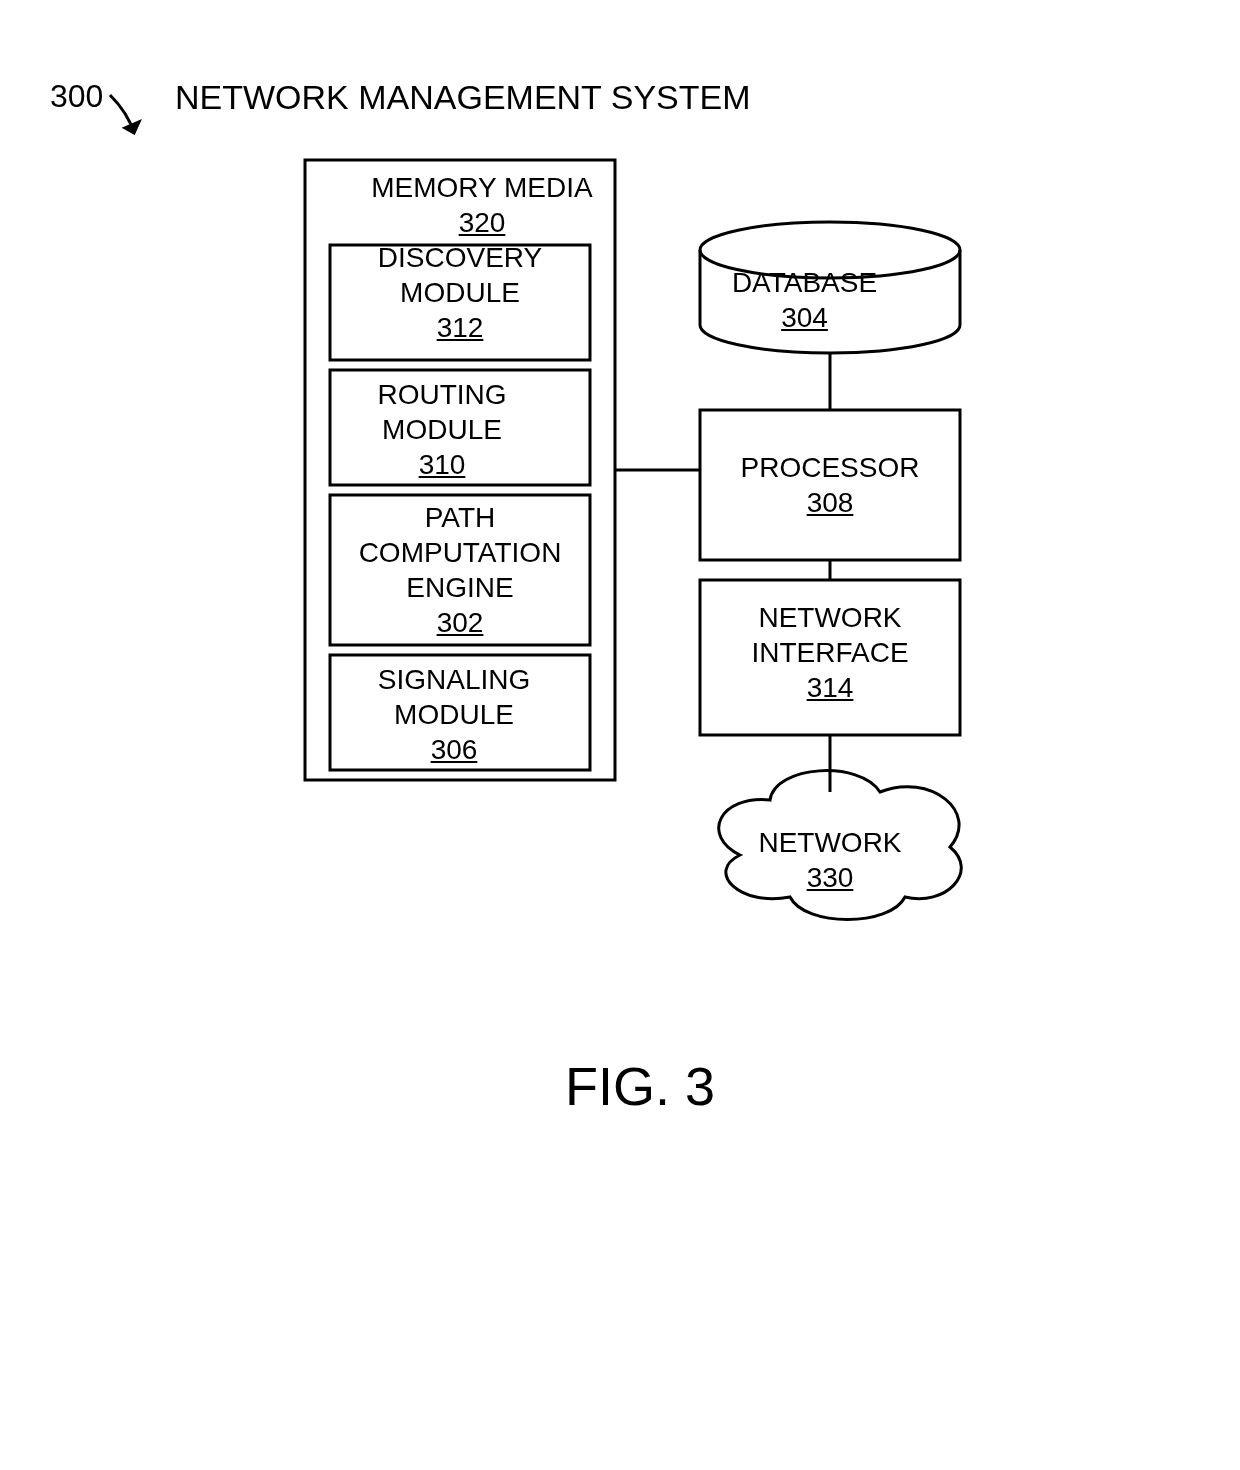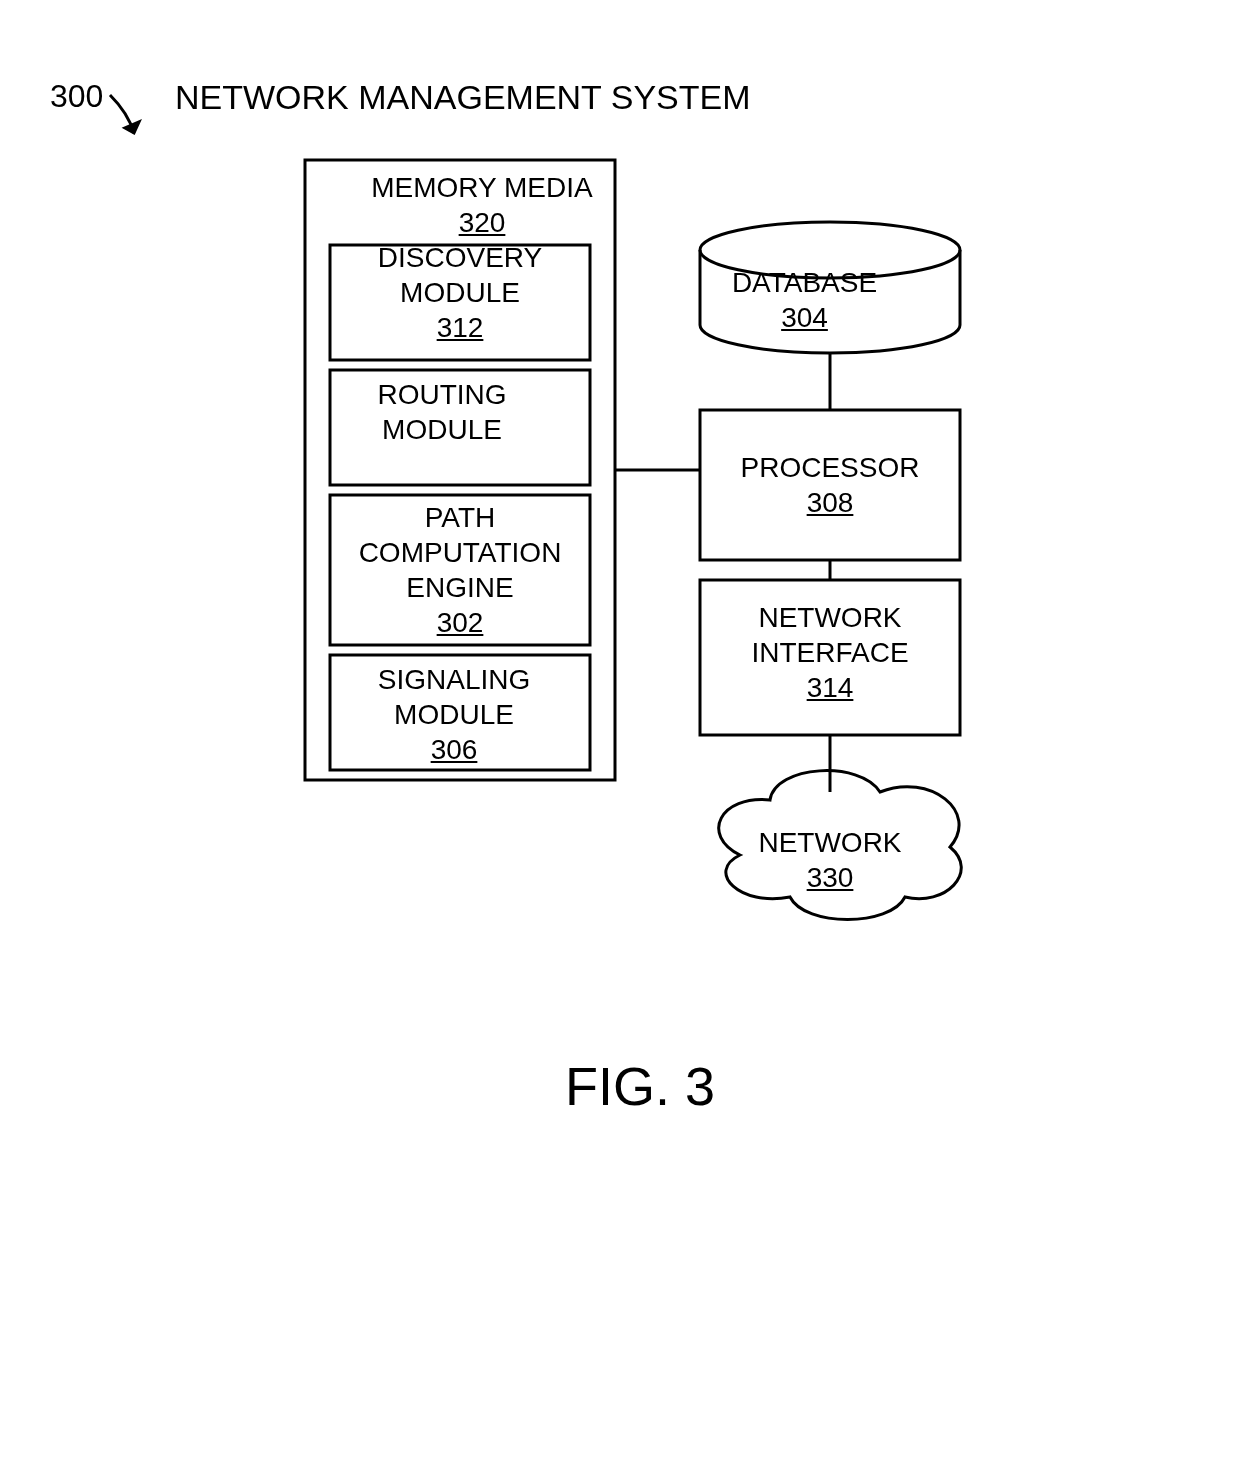--- a/index.html
+++ b/index.html
@@ -99,20 +99,21 @@
 
   <div class="label module-title" style="left:330px; top:240px; width:260px;">
     <div><span>DISCOVERY</span></div>
     <div><span>MODULE</span></div>
     <div><span class="module-num">312</span></div>
   </div>
 
   <div class="label module-title" style="left:330px; top:377px; width:224px;">
     <div><span>ROUTING</span></div>
     <div><span>MODULE</span></div>
+    <div><span class="module-num">310</span></div>
   </div>
 
   <div class="label module-title" style="left:330px; top:500px; width:260px;">
     <div><span>PATH</span></div>
     <div><span>COMPUTATION</span></div>
     <div><span>ENGINE</span></div>
     <div><span class="module-num">302</span></div>
   </div>
 
   <div class="label module-title" style="left:330px; top:662px; width:248px;">

